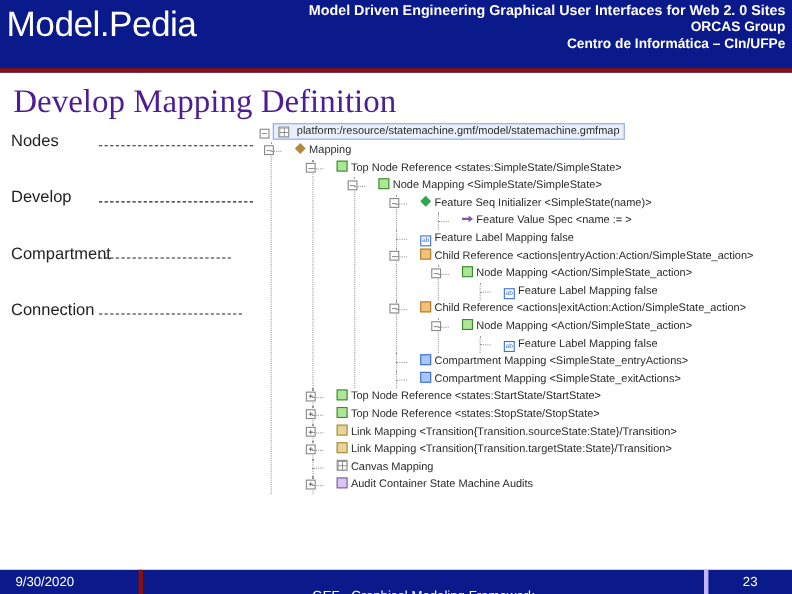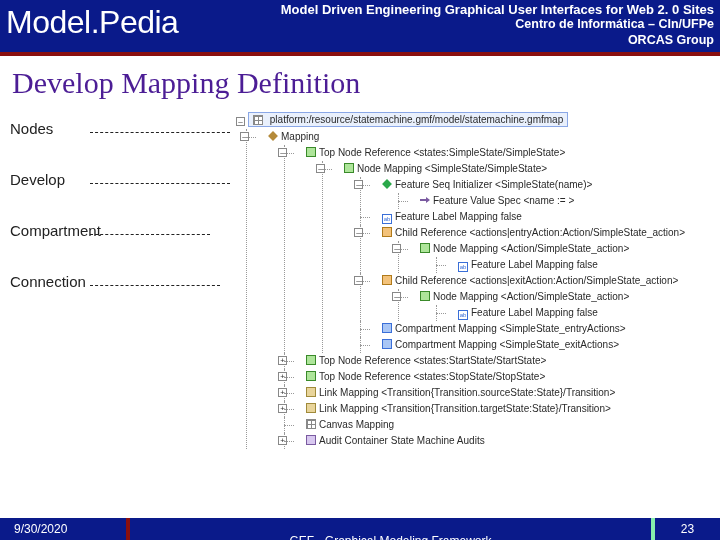--- a/index.html
+++ b/index.html
@@ -6,21 +6,21 @@
   body {
     width: 720px; height: 540px;
     font-family: Arial, Helvetica, sans-serif;
     background: #fff;
     overflow: hidden;
     position: relative;
   }
   .header {
     background: #0a1a8a;
     color: #fff;
-    height: 56px;
+    height: 66px;
     position: relative;
     border-bottom: 4px solid #8a0f0f;
   }
   .brand {
     position: absolute;
     left: 6px; top: 4px;
     font-size: 32px;
     font-weight: 400;
     letter-spacing: -0.5px;
   }
@@ -158,36 +158,36 @@
     height: 100%;
     display: flex; align-items: center;
   }
   .footer .mid {
     flex: 1;
     text-align: center;
     text-decoration: underline;
     margin-top: 24px;
   }
   .footer .page {
-    width: 69px;
+    width: 80px;
     text-align: center;
-    border-left: 4px solid #86efac;
+    border-left: 4px solid #c4b5fd;
     height: 100%;
     display: flex; align-items: center; justify-content: center;
   }
 </style>
 </head>
 <body>
 
 <div class="header">
   <div class="brand">Model.Pedia</div>
   <div class="header-right">
     <div class="header-title">Model Driven Engineering Graphical User Interfaces for Web 2. 0 Sites</div>
+    <div class="header-sub">ORCAS Group</div>
     <div class="header-sub">Centro de Informática – CIn/UFPe</div>
-    <div class="header-sub">ORCAS Group</div>
   </div>
 </div>
 
 <div class="page-title">Develop Mapping Definition</div>
 
 <div class="body-row">
 
   <div class="left-col">
     <div class="concept nodes">Nodes</div>
     <div class="concept labels">Develop</div>

